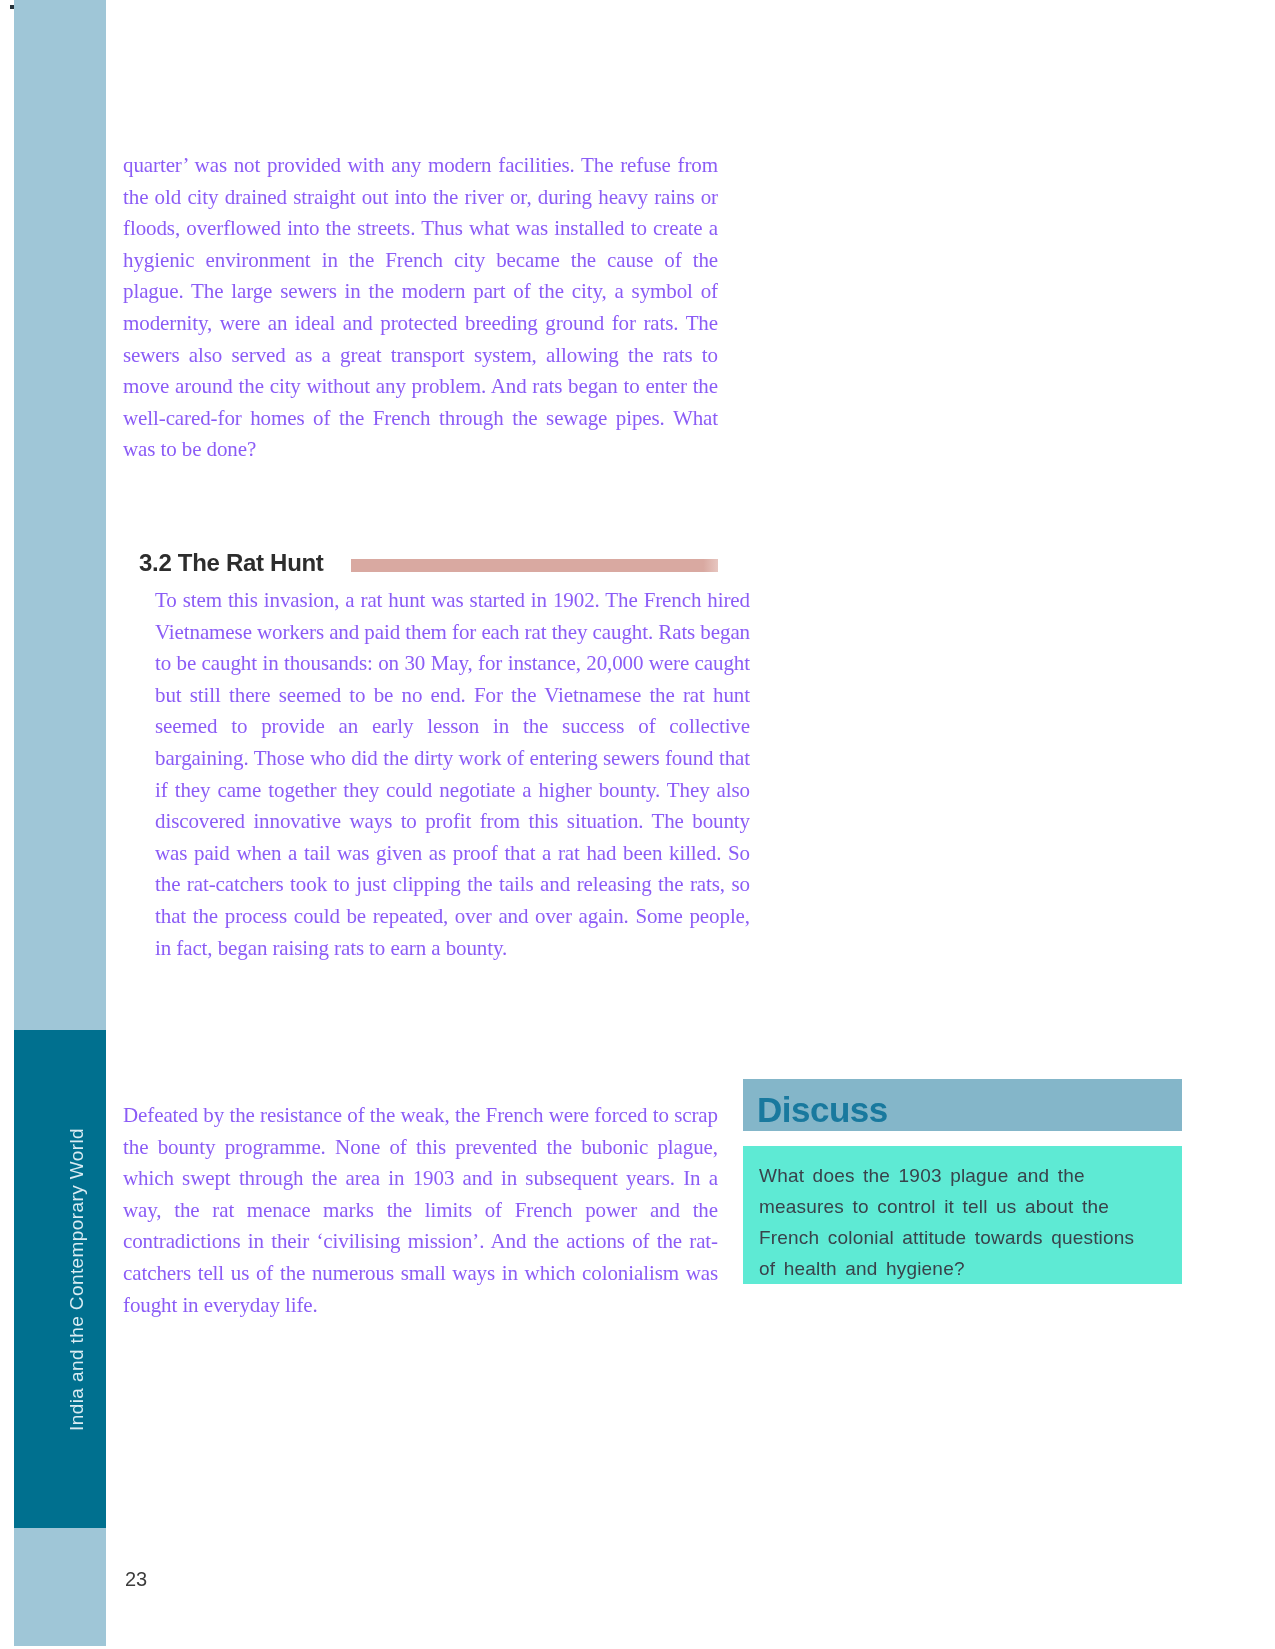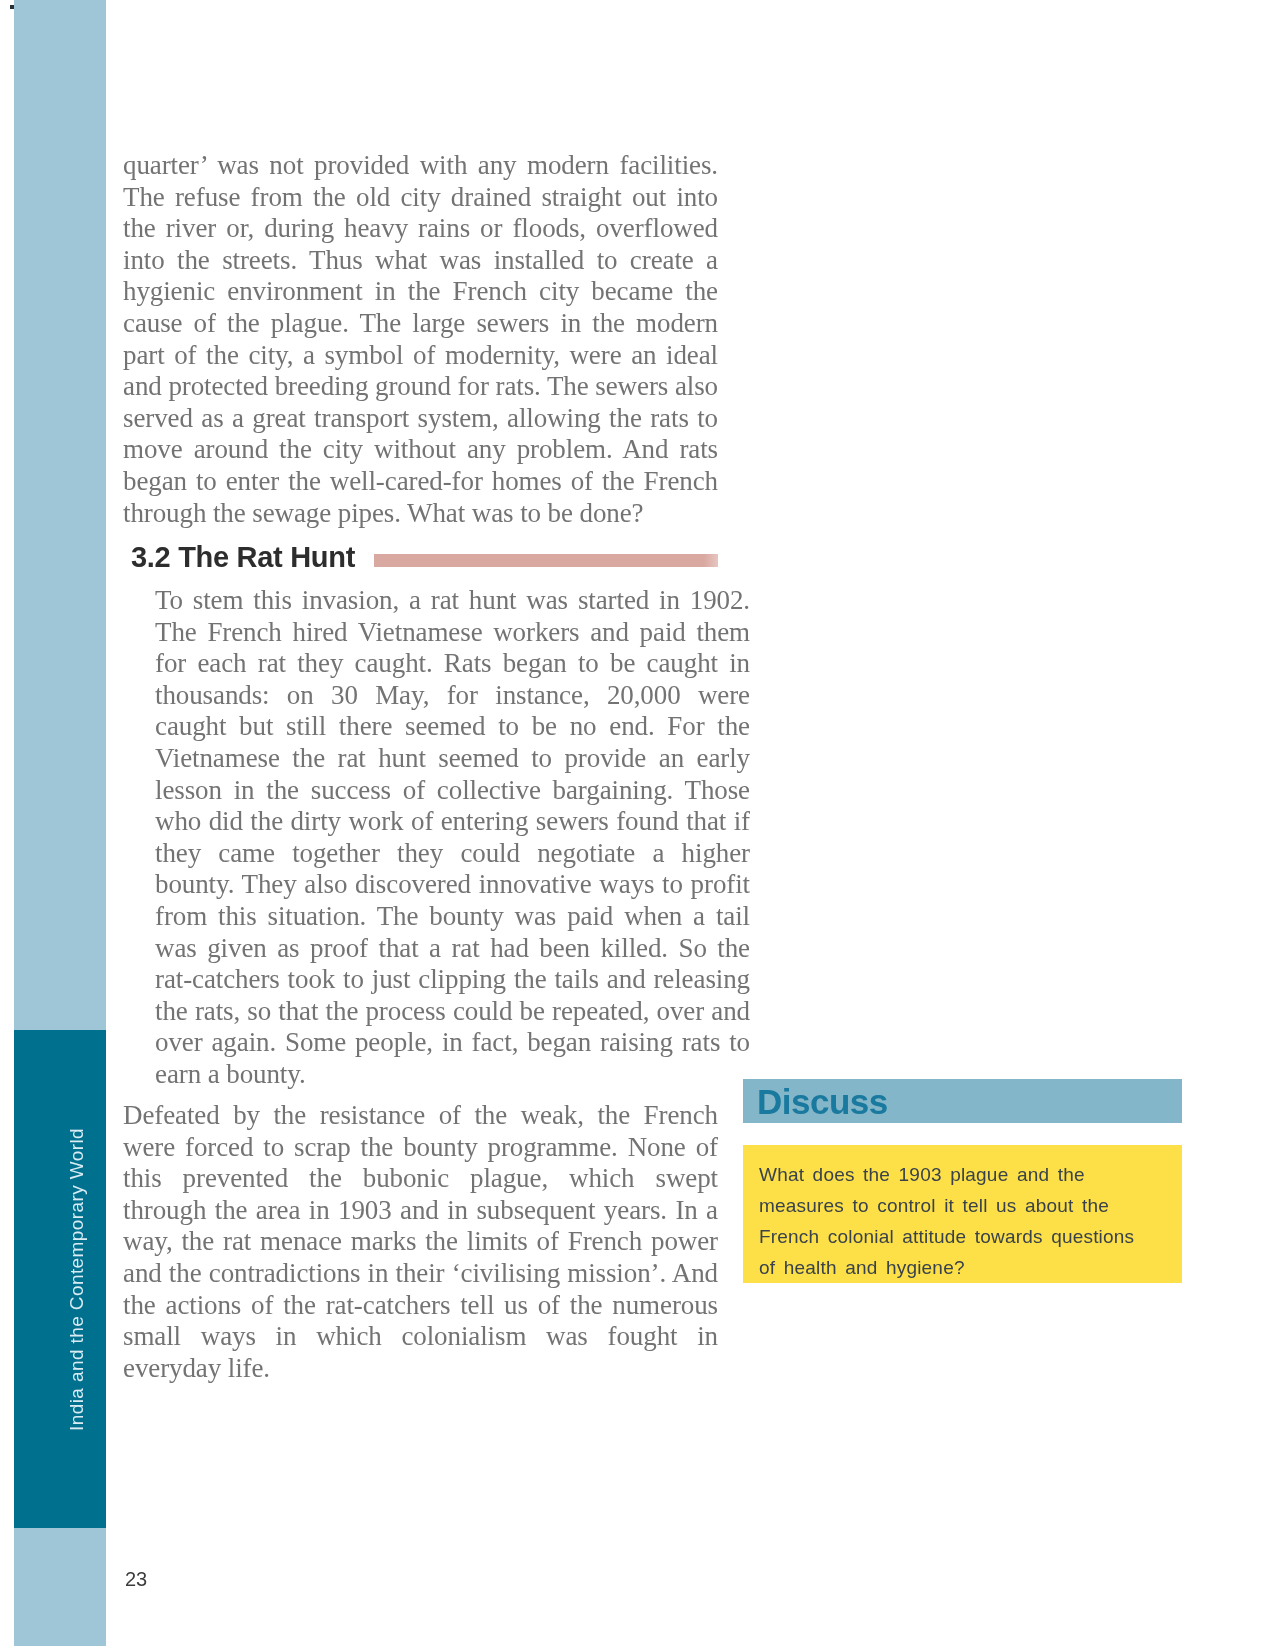--- a/index.html
+++ b/index.html
@@ -30,54 +30,54 @@
   .vlabel {
     writing-mode: vertical-rl;
     transform: rotate(180deg);
     font-family: "Liberation Sans", sans-serif;
     font-size: 19px; color: #d9ecf3;
     letter-spacing: 0.4px; white-space: nowrap;
   }
   
   .body-text {
     position: absolute; left: 123px; width: 595px; margin: 0;
-    font-size: 27px; line-height: 31.6px; color: #737373;
+    font-size: 21px; line-height: 31.6px; color: #8b5cf6;
     text-align: justify; letter-spacing: -0.1px;
   }
   .p1 { top: 150px; }
   .p2 { top: 585px; margin-left: 32px; }
   .p3 { top: 1100px; }
   
   .section-heading-row {
     position: absolute; left: 123px; top: 533px; width: 595px;
     display: flex; align-items: center;
   }
   .section-title {
-    margin: 8px; font-family: "Liberation Sans", sans-serif;
-    font-weight: bold; font-size: 29px; color: #2d2d2d;
+    margin: 16px; font-family: "Liberation Sans", sans-serif;
+    font-weight: bold; font-size: 24px; color: #2d2d2d;
     letter-spacing: -0.3px; white-space: nowrap;
   }
   .section-rule {
     flex: 1; height: 13px; margin-left: 11px; margin-top: 5px;
     background: linear-gradient(90deg, #d9a9a1 0%, #d9a9a1 96%, #e7c6c0 100%);
   }
   
   .discuss { position: absolute; left: 743px; top: 1079px; width: 439px; }
   .discuss-header {
-    height: 44px; background: #84b6c9;
+    height: 52px; background: #84b6c9;
     display: flex; align-items: flex-end;
     padding: 0 0 1px 14px; box-sizing: border-box;
   }
   .discuss-title {
     font-family: "Liberation Sans", sans-serif; font-weight: bold;
     font-size: 35px; line-height: 40px; color: #19799e;
     letter-spacing: -0.5px;
   }
   .discuss-body {
-    margin-top: 22px; height: 138px; background: #fde047;
+    margin-top: 15px; height: 138px; background: #5eead4;
     box-sizing: border-box; padding: 14px 24px 0 16px;
     font-family: "Liberation Sans", sans-serif;
     font-size: 19px; line-height: 31px; color: #39424b;
     word-spacing: 3px; letter-spacing: 0.2px; text-align: left;
   }
   
   .page-number {
     position: absolute; left: 125px; top: 1568px;
     font-family: "Liberation Sans", sans-serif;
     font-size: 20px; color: #3d3d3d;

